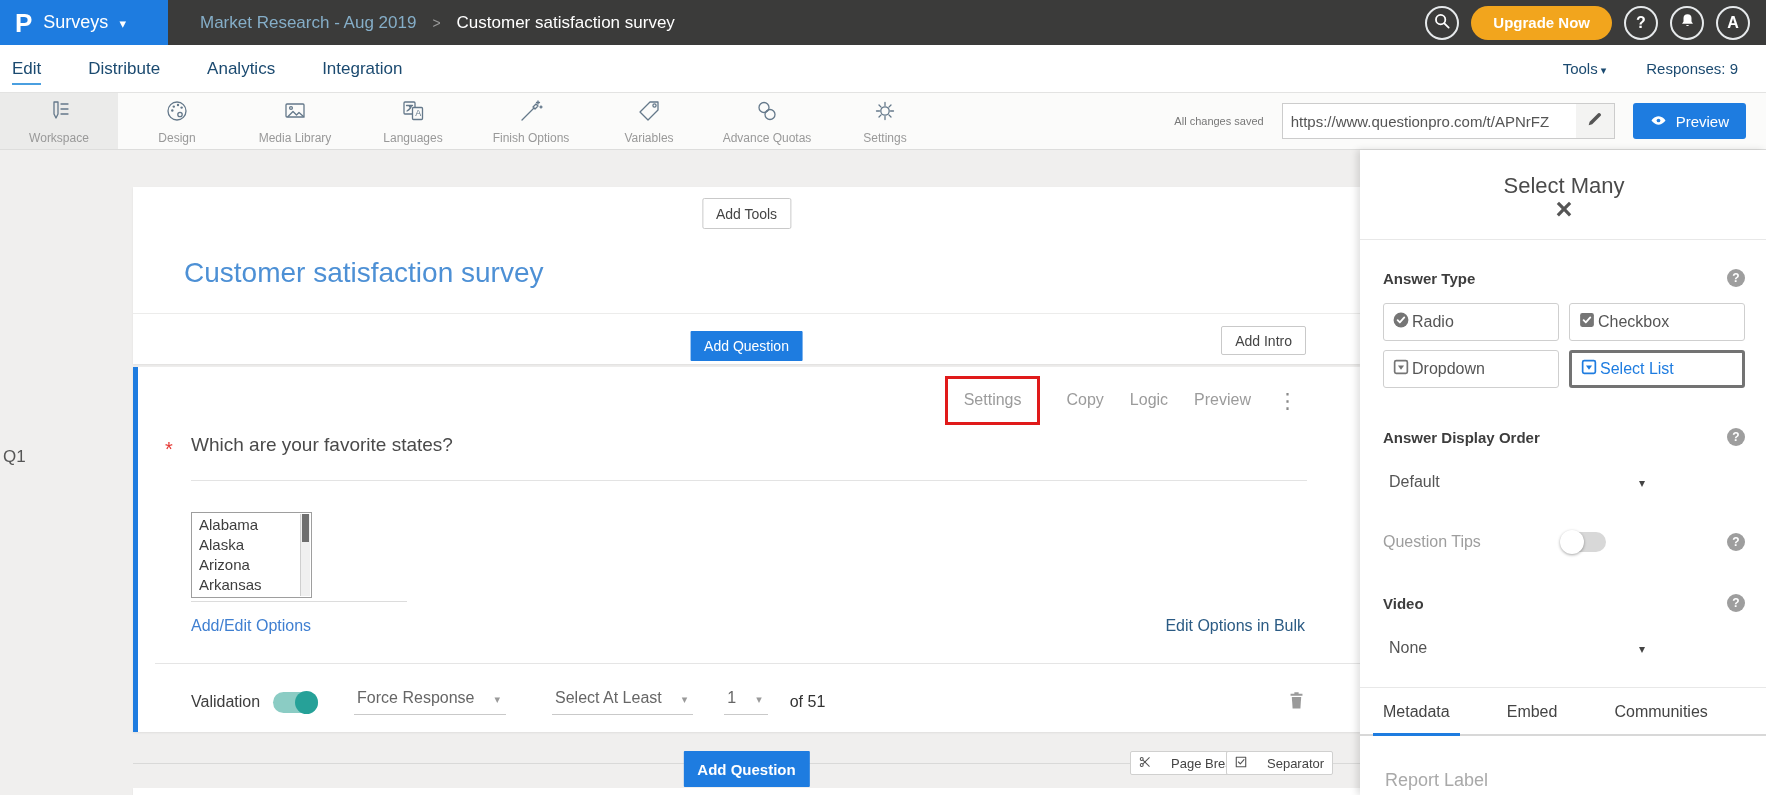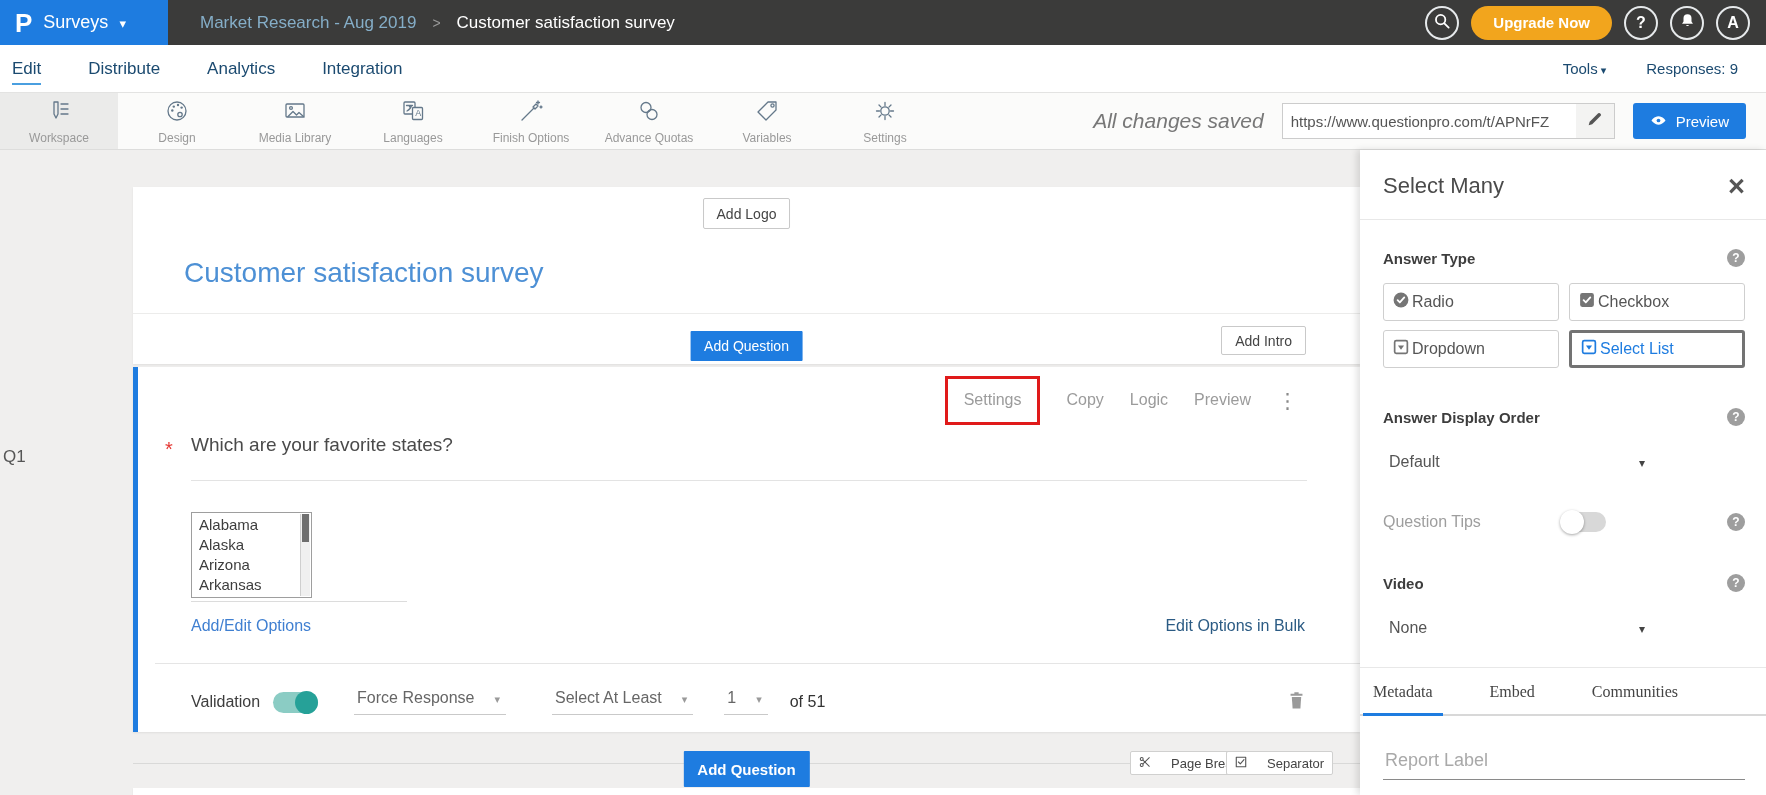--- a/index.html
+++ b/index.html
@@ -28,21 +28,21 @@
   .caret-b::after { content:" ▾"; color:#1b4a70; font-size:11px; }
   .responses { color:#1b4a70; font-size:15px; }
 
   
   .toolbar { position:absolute; top:92px; left:0; right:0; height:58px; background:#fbfbfa; border-top:1px solid #e3e3e2; border-bottom:1px solid #dddddc; display:flex; z-index:20; }
   .tool-item { width:118px; display:flex; flex-direction:column; align-items:center; justify-content:center; gap:3px; color:#64788a; cursor:pointer; }
   .tool-item.active { background:#ebebea; }
   .tool-item .tlabel { font-size:12px; color:#999; }
   .tool-item svg { width:26px; height:26px; stroke:#64788a; fill:none; stroke-width:1.3; stroke-linecap:round; stroke-linejoin:round; }
   .toolbar-right { margin-left:auto; display:flex; align-items:center; gap:18px; padding-right:20px; }
-  .saved-status { font-style:italic; color:#777; font-size:21px; }
+  .saved-status { color:#777; font-size:11px; }
   .url-box { width:333px; height:36px; background:#fff; border:1px solid #ccc; display:flex; align-items:center; }
   .url-box input { flex:1; min-width:0; border:none; outline:none; font-size:15px; color:#555; padding:0 8px; font-family:"Liberation Sans",sans-serif; background:transparent; }
   .pencil-btn { width:38px; height:100%; display:flex; align-items:center; justify-content:center; cursor:pointer; background:#f3f3f2; }
   .preview-btn { height:36px; background:#1e7ce0; border:none; border-radius:3px; color:#fff; font-size:15px; display:flex; align-items:center; gap:9px; padding:0 17px; cursor:pointer; font-family:"Liberation Sans",sans-serif; }
 
   
   .card { position:absolute; left:133px; width:1227px; background:#fff; box-shadow:0 1px 2px rgba(0,0,0,.07); }
   .head-card { top:187px; height:177px; }
   .addlogo-btn { position:absolute; top:11px; left:50%; transform:translateX(-50%); height:31px; padding:0 13px; background:#fff; border:1px solid #c9c9c9; border-radius:2px; font-size:14px; color:#444; cursor:pointer; font-family:"Liberation Sans",sans-serif; }
   .survey-title { position:absolute; top:70px; left:51px; font-size:28px; font-weight:normal; color:#4d90d5; }
@@ -82,21 +82,21 @@
   .between-row { position:absolute; top:732px; left:133px; width:1227px; height:56px; }
   .between-row::before { content:""; position:absolute; top:31px; left:0; right:0; border-top:1px solid #d9d9d8; }
   .addq-bottom { position:absolute; top:13px; left:50%; transform:translateX(-50%); height:36px; font-size:15px; font-weight:bold; }
   .mini-btn { position:absolute; top:19px; height:24px; background:#fff; border:1px solid #d0d0cf; border-radius:2px; font-size:13px; color:#444; display:flex; align-items:center; gap:20px; padding:0 8px; cursor:pointer; font-family:"Liberation Sans",sans-serif; }
   .pagebreak-btn { left:997px; }
   .separator-btn { left:1093px; }
   .next-card { top:788px; height:7px; }
 
   
   .panel { position:absolute; top:150px; right:0; bottom:0; width:406px; background:#fff; box-shadow:-3px 0 7px rgba(0,0,0,.13); padding:0 21px 0 23px; z-index:22; overflow:hidden; }
-  .panel-head { margin-top:23px; display:flex; justify-content:space-between; align-items:center; }
+  .panel-head { margin-top:23px; display:flex; justify-content:space-between; align-items:center;flex-direction:column; }
   .panel-title { font-size:22px; color:#4a4a4a; font-weight:normal; }
   .close-icon { color:#555; font-size:29px; font-weight:bold; line-height:20px; cursor:pointer; }
   .p-divider { border-top:1px solid #e8e8e8; margin:20px -21px 0 -23px; }
   .sec-row { display:flex; justify-content:space-between; align-items:center; }
   .sec-label { font-size:15px; font-weight:bold; color:#3d3d3d; }
   .help-icon { width:18px; height:18px; border-radius:50%; background:#9e9e9e; color:#fff; font-size:12px; font-weight:bold; display:flex; align-items:center; justify-content:center; cursor:pointer; flex:0 0 auto; }
   .mt-answer { margin-top:29px; }
   .atype-grid { margin-top:16px; display:grid; grid-template-columns:1fr 1fr; gap:9px 10px; }
   .atype { height:38px; border:1px solid #cfcfcf; border-radius:3px; background:#fff; display:flex; align-items:center; gap:2px; padding-left:8px; font-size:16px; color:#555; cursor:pointer; font-family:"Liberation Sans",sans-serif; }
   .atype svg { width:18px; height:18px; flex:0 0 auto; }
@@ -104,21 +104,21 @@
   .mt-ado { margin-top:40px; }
   .pselect { margin-top:27px; width:262px; display:flex; justify-content:space-between; align-items:center; padding-left:6px; font-size:16px; color:#555; cursor:pointer; }
   .caret-d::after { content:"▾"; color:#444; font-size:12px; }
   .qtips-row { margin-top:41px; display:flex; align-items:center; }
   .qtips-label { font-size:16px; color:#9e9e9e; }
   .toggle-off { width:45px; height:20px; background:#d8d8d8; border-radius:10px; position:relative; margin-left:80px; cursor:pointer; }
   .toggle-off .knob { position:absolute; left:-1px; top:-2px; width:24px; height:24px; background:#fff; border-radius:50%; box-shadow:0 1px 3px rgba(0,0,0,.35); }
   .qtips-row .help-icon { margin-left:auto; }
   .mt-video { margin-top:42px; }
   .p-divider2 { border-top:1px solid #e8e8e8; margin:30px -21px 0 -23px; }
-  .ptabs { display:flex; gap:44px; position:relative; height:48px; align-items:center; margin:0 -21px 0 -23px; padding-right:21px;font-family:Liberation Serif, serif; }
+  .ptabs { display:flex; gap:44px; padding-left:10px; position:relative; height:48px; align-items:center; margin:0 -21px 0 -23px; padding-right:21px; }
   .ptabs::after { content:""; position:absolute; left:0; right:0; bottom:0; height:2px; background:#d8d8d8; }
   .ptab { font-size:16px; color:#444; cursor:pointer; height:100%; display:flex; align-items:center; position:relative; margin-left:13px; }
   .ptab.active::after { content:""; position:absolute; left:-10px; right:-10px; bottom:0; height:3px; background:#1e7ce0; z-index:2; }
   .report-input { margin-top:30px; width:100%; border:none; border-bottom:1px solid #8a8a8a; font-size:18px; color:#444; padding:4px 2px 8px 2px; outline:none; background:transparent; font-family:"Liberation Sans",sans-serif; }
   .report-input::placeholder { color:#a9a9a9; }
 
   svg.sline { stroke-linecap:round; stroke-linejoin:round; }
 </style>
 </head>
 <body>
@@ -207,32 +207,32 @@
   <div class="tool-item">
     <span><svg viewBox="0 0 26 26">
           <path d="M4 22L16 10"></path>
           <path d="M15 9l3-3 2 2-3 3z"></path>
           <path d="M20 3v3M18.5 4.5h3M22 9h2M23 8v2"></path>
         </svg></span>
     <span class="tlabel">Finish Options</span>
   </div>
   <div class="tool-item">
     <span><svg viewBox="0 0 26 26">
+          <path d="M14 4h8v8L12 22l-8-8z"></path>
+          <circle cx="18.5" cy="7.5" r="1.6"></circle>
+        </svg></span>
+    <span class="tlabel">Variables</span>
+  </div>
+  <div class="tool-item">
+    <span><svg viewBox="0 0 26 26">
           <circle cx="10" cy="9.5" r="5"></circle>
           <circle cx="16" cy="16.5" r="5"></circle>
           <path d="M12.5 13.5l1-1"></path>
         </svg></span>
     <span class="tlabel">Advance Quotas</span>
-  </div>
-  <div class="tool-item">
-    <span><svg viewBox="0 0 26 26">
-          <path d="M14 4h8v8L12 22l-8-8z"></path>
-          <circle cx="18.5" cy="7.5" r="1.6"></circle>
-        </svg></span>
-    <span class="tlabel">Variables</span>
   </div>
   <div class="tool-item">
     <span><svg viewBox="0 0 26 26">
           <circle cx="13" cy="13" r="4.2"></circle>
           <path d="M13 4.5v3M13 18.5v3M4.5 13h3M18.5 13h3M7 7l2.1 2.1M16.9 16.9L19 19M19 7l-2.1 2.1M9.1 16.9L7 19"></path>
         </svg></span>
     <span class="tlabel">Settings</span>
   </div>
   <div class="toolbar-right">
     <span class="saved-status">All changes saved</span>
@@ -252,21 +252,21 @@
             <path d="M1 7s3-4.5 7.5-4.5S16 7 16 7s-3 4.5-7.5 4.5S1 7 1 7z" fill="#fff"></path>
             <circle cx="8.5" cy="7" r="2" fill="#1e7ce0"></circle>
           </svg>
       </span>
       <span>Preview</span>
     </button>
   </div>
 </div>
 
 <section class="card head-card">
-  <button class="addlogo-btn">Add Logo</button>
+  <button class="addlogo-btn">Add Tools</button>
   <h1 class="survey-title">Customer satisfaction survey</h1>
   <div class="addq-row">
     <button class="btn-blue addq-top">Add Question</button>
     <button class="addintro-btn">Add Intro</button>
   </div>
 </section>
 
 <span class="qid">Q1</span>
 <section class="card question-card">
   <div class="q-actions">

